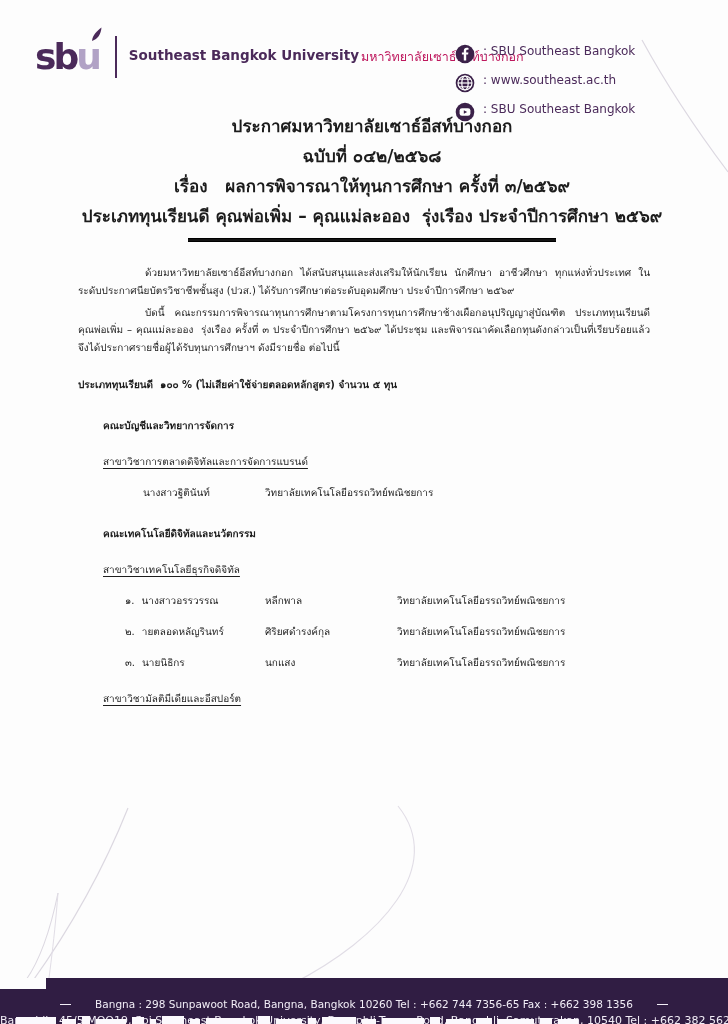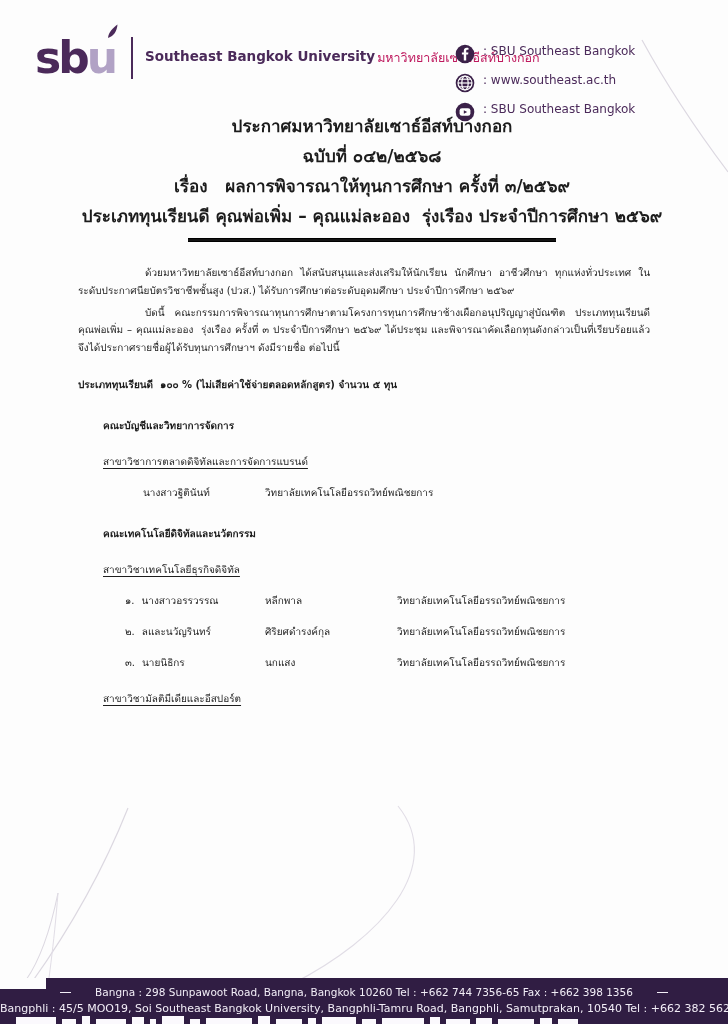--- a/index.html
+++ b/index.html
@@ -7,21 +7,21 @@
   body { font-family:"DejaVu Sans","Liberation Sans",sans-serif; }
   .page {
     position:relative; width:728px; height:1024px; margin:0 auto;
     background:#fdfdfd; overflow:hidden; color:#1c1c1c;
   }
   .wm { position:absolute; inset:0; pointer-events:none; z-index:0; }
   .content { position:relative; z-index:1; }
 
   
   .header { position:absolute; top:36px; left:35px; display:flex; align-items:center; }
-  .logo-word { position:relative; font-weight:800; font-size:44px; letter-spacing:-3px; line-height:1; }
+  .logo-word { position:relative; font-weight:800; font-size:36px; letter-spacing:-3px; line-height:1; }
   .logo-sb { color:#4b2a5a; }
   .logo-u  { color:#b1a2c5; }
   .logo-flame { position:absolute; top:-12px; right:-4px; }
   .logo-divider { width:2px; height:42px; background:#4b2a5a; margin:0 12px 0 16px; }
   .logo-names { display:flex; flex-direction:row; gap:2px; }
   .logo-en { font-size:13.5px; font-weight:bold; color:#4b2a5a; }
   .logo-th { font-size:12.5px; color:#be185d; }
 
   .contacts { position:absolute; top:44px; left:455px; display:flex; flex-direction:column; gap:9px; }
   .contact-row { display:flex; align-items:flex-start; gap:8px; }
@@ -44,21 +44,21 @@
   .student-row .c1 { width:140px; display:flex; }
   .student-row.noindex .c1 { padding-left:18px; }
   .student-row .no { margin-right:7px; }
   .student-row .no:empty { display:none; margin:0; }
   .student-row .c2 { width:132px; }
   .student-row .c3 { flex:1; }
 
   
   .footer { position:absolute; left:0; right:0; bottom:0; height:46px; background:#301d43; z-index:2; }
   .footer-notch { position:absolute; left:0; top:0; width:46px; height:11px; background:#fdfdfd; }
-  .footer-line1 { display:flex; align-items:center; gap:24px; padding:8px 60px 0 60px; }
+  .footer-line1 { display:flex; align-items:center; gap:24px; padding:20px 60px 0 60px; }
   .footer-line1 .rule { flex:1; height:1px; background:#f2eef7; }
   .footer-line1 .txt { font-size:10.5px; color:#f2eef7; white-space:nowrap; }
   .footer-line2 { text-align:center; font-size:11px; color:#f2eef7; margin-top:4px; white-space:nowrap; }
   .cutoff { position:absolute; left:0; right:0; bottom:0; height:8px; display:flex; align-items:flex-end; gap:6px; padding-left:16px; }
   .cutoff span { display:inline-block; background:#fbf9fd; }
 </style>
 </head>
 <body>
 
 <div class="page">
@@ -146,21 +146,21 @@
         <span class="c1">
             <span class="no">๑.</span>
             <span>นางสาวอรรวรรณ</span>
           </span>
         <span class="c2">หลีกพาล</span>
         <span class="c3">วิทยาลัยเทคโนโลยีอรรถวิทย์พณิชยการ</span>
       </div>
       <div class="student-row">
         <span class="c1">
             <span class="no">๒.</span>
-            <span>ลและนวัญรินทร์</span>
+            <span>ายตลอดหลัญรินทร์</span>
           </span>
         <span class="c2">ศิริยศดำรงค์กุล</span>
         <span class="c3">วิทยาลัยเทคโนโลยีอรรถวิทย์พณิชยการ</span>
       </div>
       <div class="student-row">
         <span class="c1">
             <span class="no">๓.</span>
             <span>นายนิธิกร</span>
           </span>
         <span class="c2">นกแสง</span>

